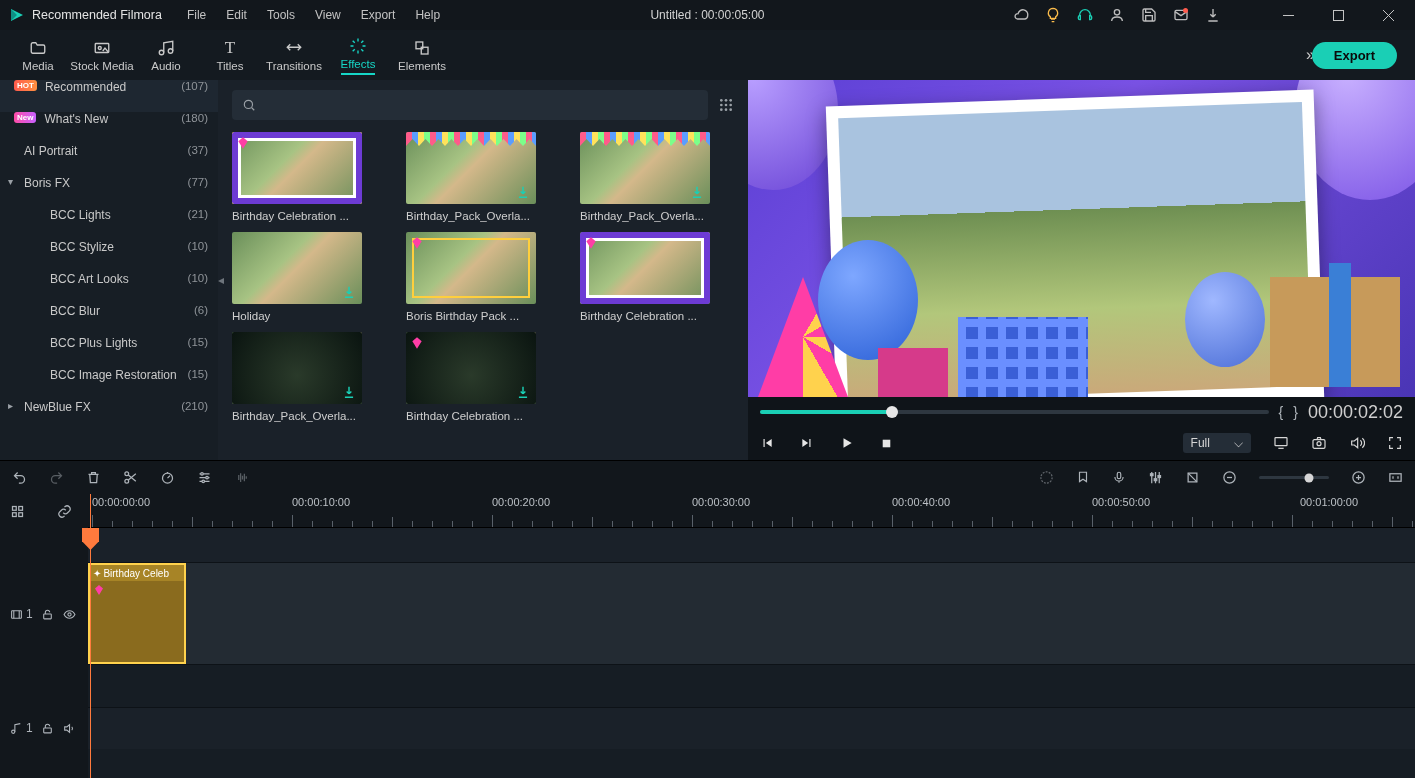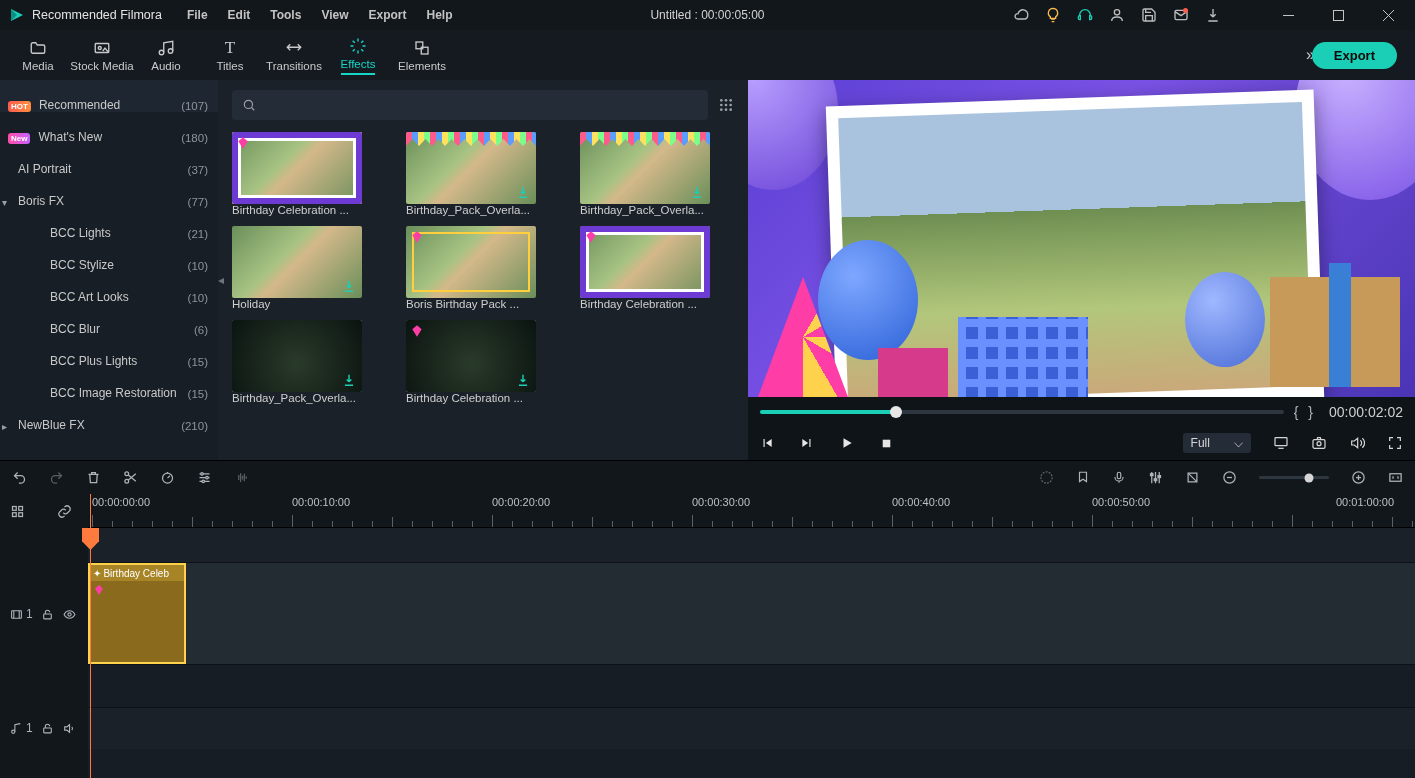--- a/index.html
+++ b/index.html
@@ -2,39 +2,39 @@
 <html><head>
 <meta charset="utf-8">
 <style>
   * { margin:0; padding:0; box-sizing:border-box; font-family:"Segoe UI",Arial,sans-serif; -webkit-font-smoothing:antialiased;}
   body { background:#0f1419; color:#c9c9c9; font-size:12px; width:1415px; height:778px; overflow:hidden; user-select:none;}
   
   .titlebar{height:30px;background:#12171c;display:flex;align-items:center;padding:0 4px;}
   .logo{width:18px;height:18px;margin:0 6px 0 4px;display:inline-block;}
   .app-name{color:#e3e3e3;font-size:12.5px;margin-right:16px;}
   .menubar{display:flex;gap:2px;}
-  .menubar span{padding:4px 9px;color:#c3c3c3;cursor:pointer;font-weight:bold;}
+  .menubar span{padding:4px 9px;color:#c3c3c3;cursor:pointer;}
   .doc-title{position:absolute;left:50%;transform:translateX(-50%);color:#d3d3d3;font-size:12px;}
   .title-icons{margin-left:auto;display:flex;gap:16px;align-items:center;padding-right:6px;}
   .title-icons .ico{width:16px;height:16px;display:flex;align-items:center;justify-content:center;color:#b9b9b9;cursor:pointer;}
   .winbtn{width:34px;height:30px;display:flex;align-items:center;justify-content:center;color:#c3c3c3;}
   .notif-dot::after{content:"";position:absolute;width:5px;height:5px;background:#ff5b4d;border-radius:50%;margin-left:9px;margin-top:-10px;}
   
   .maintabs{height:50px;background:#141a20;display:flex;align-items:center;padding-left:6px;position:relative;}
   .tab{width:64px;text-align:center;color:#c9c9c9;cursor:pointer;padding:4px 0;}
   .tab .ticon{height:20px;display:flex;align-items:center;justify-content:center;font-size:15px;}
   .tab .tlabel{font-size:11.5px;margin-top:2px;}
   .tab.active{color:#16d6c6;}
   .tab.active .tlabel{border-bottom:2px solid #16d6c6;padding-bottom:3px;display:inline-block;}
   .tab-expand{position:absolute;right:100px;color:#c9c9c9;font-size:16px;}
   .export-btn{position:absolute;right:18px;background:#1acfb5;color:#0a0a0a;font-weight:600;border-radius:16px;padding:6px 22px;font-size:13px;cursor:pointer;}
   
   .upper{display:flex;height:380px;}
   .side-categories{width:218px;background:#171e25;overflow:hidden;}
-  .cat{display:flex;align-items:flex-end;height:32px;padding:0 10px 0 2px;cursor:pointer;position:relative;}
+  .cat{display:flex;align-items:flex-start;height:32px;padding:0 10px 0 8px;cursor:pointer;position:relative;}
   .cat .cname{flex:1;margin-left:6px;white-space:nowrap;overflow:hidden;text-overflow:ellipsis;}
   .cat .ccount{color:#8f9499;font-size:11.5px;}
   .cat.selected{background:#1e2731;}
   .cat.sub{padding-left:44px;}
   .cat .caret{width:10px;color:#9aa0a6;font-size:10px;}
   .badge{font-size:8px;font-weight:700;color:#fff;border-radius:3px;padding:1px 3px;margin-left:-4px;margin-right:2px;}
   .badge.hot{background:linear-gradient(90deg,#ff5b4d,#ff9040);}
   .badge.new{background:linear-gradient(90deg,#ff4da6,#c861ff);}
   .sidebar-divider{position:absolute;left:217px;top:260px;width:8px;height:40px;display:flex;align-items:center;justify-content:center;color:#6e757c;}
 
@@ -47,33 +47,33 @@
   .eff{width:130px;}
   .thumb{width:130px;height:72px;border-radius:2px;position:relative;background:linear-gradient(135deg,#6a8f5a 0%,#a7c383 40%,#d4b88a 50%,#6a8f5a 100%);overflow:hidden;cursor:pointer;}
   .thumb.selected{outline:2px solid #ffd24d;outline-offset:-2px;}
   .thumb .frame-inner{position:absolute;inset:6px;border:3px solid #fff;}
   .thumb .yellow-frame{position:absolute;inset:6px;border:2px solid #ffcf3d;}
   .thumb .bunting{position:absolute;top:0;left:0;right:0;height:14px;background:repeating-linear-gradient(90deg,#ff5b8a 0 6px,#5b9dff 6px 12px,#ffe25b 12px 18px,#7cff8a 18px 24px);clip-path:polygon(0 0,100% 0,100% 100%,95% 50%,90% 100%,85% 50%,80% 100%,75% 50%,70% 100%,65% 50%,60% 100%,55% 50%,50% 100%,45% 50%,40% 100%,35% 50%,30% 100%,25% 50%,20% 100%,15% 50%,10% 100%,5% 50%,0 100%);}
   .thumb .balloons{position:absolute;inset:0;border:6px solid #6d3bd4;border-radius:2px;}
   .thumb .gem{position:absolute;top:4px;left:4px;width:14px;height:14px;color:#ff3da6;}
   .thumb .dl{position:absolute;bottom:5px;right:6px;width:14px;height:14px;color:#1acfb5;}
   .thumb .dark{position:absolute;inset:0;background:radial-gradient(circle at 50% 60%,#2a3a2a,#0a1410);}
-  .eff .elabel{font-size:11.5px;color:#cfcfcf;white-space:nowrap;overflow:hidden;text-overflow:ellipsis;max-width:130px;}
+  .eff .elabel{margin-top:6px;font-size:11.5px;color:#cfcfcf;white-space:nowrap;overflow:hidden;text-overflow:ellipsis;max-width:130px;}
 
   .preview{flex:1;background:#0f1419;display:flex;flex-direction:column;}
   .preview-canvas{flex:1;margin:0 0 1px 0;background:linear-gradient(135deg,#5b3fd4 0%, #7a52e5 40%, #4a35b5 100%);position:relative;overflow:hidden;}
   .pc-balloon{position:absolute;border-radius:50%;}
   .pc-frame{position:absolute;left:83px;top:18px;width:488px;height:308px;background:#fff;transform:rotate(-2deg);box-shadow:0 6px 20px rgba(0,0,0,.4);}
   .pc-photo{position:absolute;inset:12px;background:linear-gradient(180deg,#a9c3df 0%,#a9c3df 35%,#6e8f52 35%,#b2c77b 70%,#caa97a 100%);overflow:hidden;}
   .gift{position:absolute;}
   .scrub-row{height:28px;display:flex;align-items:center;padding:0 12px;gap:10px;}
   .scrub-track{flex:1;height:4px;background:#2e3740;border-radius:2px;position:relative;}
   .scrub-fill{position:absolute;left:0;top:0;height:100%;width:26%;background:#1acfb5;border-radius:2px;}
   .scrub-thumb{position:absolute;left:26%;top:50%;width:12px;height:12px;background:#e6e6e6;border-radius:50%;transform:translate(-50%,-50%);}
-  .time-read{color:#cfcfcf;font-size:14px;min-width:80px;text-align:right;}
+  .time-read{color:#cfcfcf;font-size:18px;min-width:80px;text-align:right;}
   .brace{color:#aeb4ba;font-size:14px;cursor:pointer;}
   .transport{height:34px;display:flex;align-items:center;padding:0 12px;gap:26px;}
   .transport .pico{color:#e6e6e6;cursor:pointer;}
   .transport-right{margin-left:auto;display:flex;align-items:center;gap:22px;}
   .quality-dd{background:#242d37;border-radius:3px;padding:3px 8px;display:flex;align-items:center;gap:24px;color:#d6d6d6;cursor:pointer;font-size:12px;}
 
   
   .tl-toolbar{height:34px;background:#12171c;display:flex;align-items:center;padding:0 12px;gap:22px;border-top:1px solid #000;}
   .tl-toolbar .tico{color:#aeb4ba;cursor:pointer;}
   .tl-toolbar .rgroup{margin-left:auto;display:flex;align-items:center;gap:22px;}
@@ -704,21 +704,21 @@
         <div class="tick" style="left: 1004px; height: 12px;"></div>
         <div class="tick" style="left: 1024px; height: 6px;"></div>
         <div class="tick" style="left: 1044px; height: 6px;"></div>
         <div class="tick" style="left: 1064px; height: 6px;"></div>
         <div class="tick" style="left: 1084px; height: 6px;"></div>
         <div class="tick" style="left: 1104px; height: 10px;"></div>
         <div class="tick" style="left: 1124px; height: 6px;"></div>
         <div class="tick" style="left: 1144px; height: 6px;"></div>
         <div class="tick" style="left: 1164px; height: 6px;"></div>
         <div class="tick" style="left: 1184px; height: 6px;"></div>
-        <span class="major" style="left: 1204px; padding-left: 44px;">00:01:00:00</span>
+        <span class="major" style="left: 1168px; padding-left: 44px;">00:01:00:00</span>
         <div class="tick" style="left: 1204px; height: 12px;"></div>
         <div class="tick" style="left: 1224px; height: 6px;"></div>
         <div class="tick" style="left: 1244px; height: 6px;"></div>
         <div class="tick" style="left: 1264px; height: 6px;"></div>
         <div class="tick" style="left: 1284px; height: 6px;"></div>
         <div class="tick" style="left: 1304px; height: 10px;"></div>
         <div class="tick" style="left: 1324px; height: 6px;"></div>
       </div>
     <div class="playhead" style="left:2px;">
         <div class="ph-top"></div>

